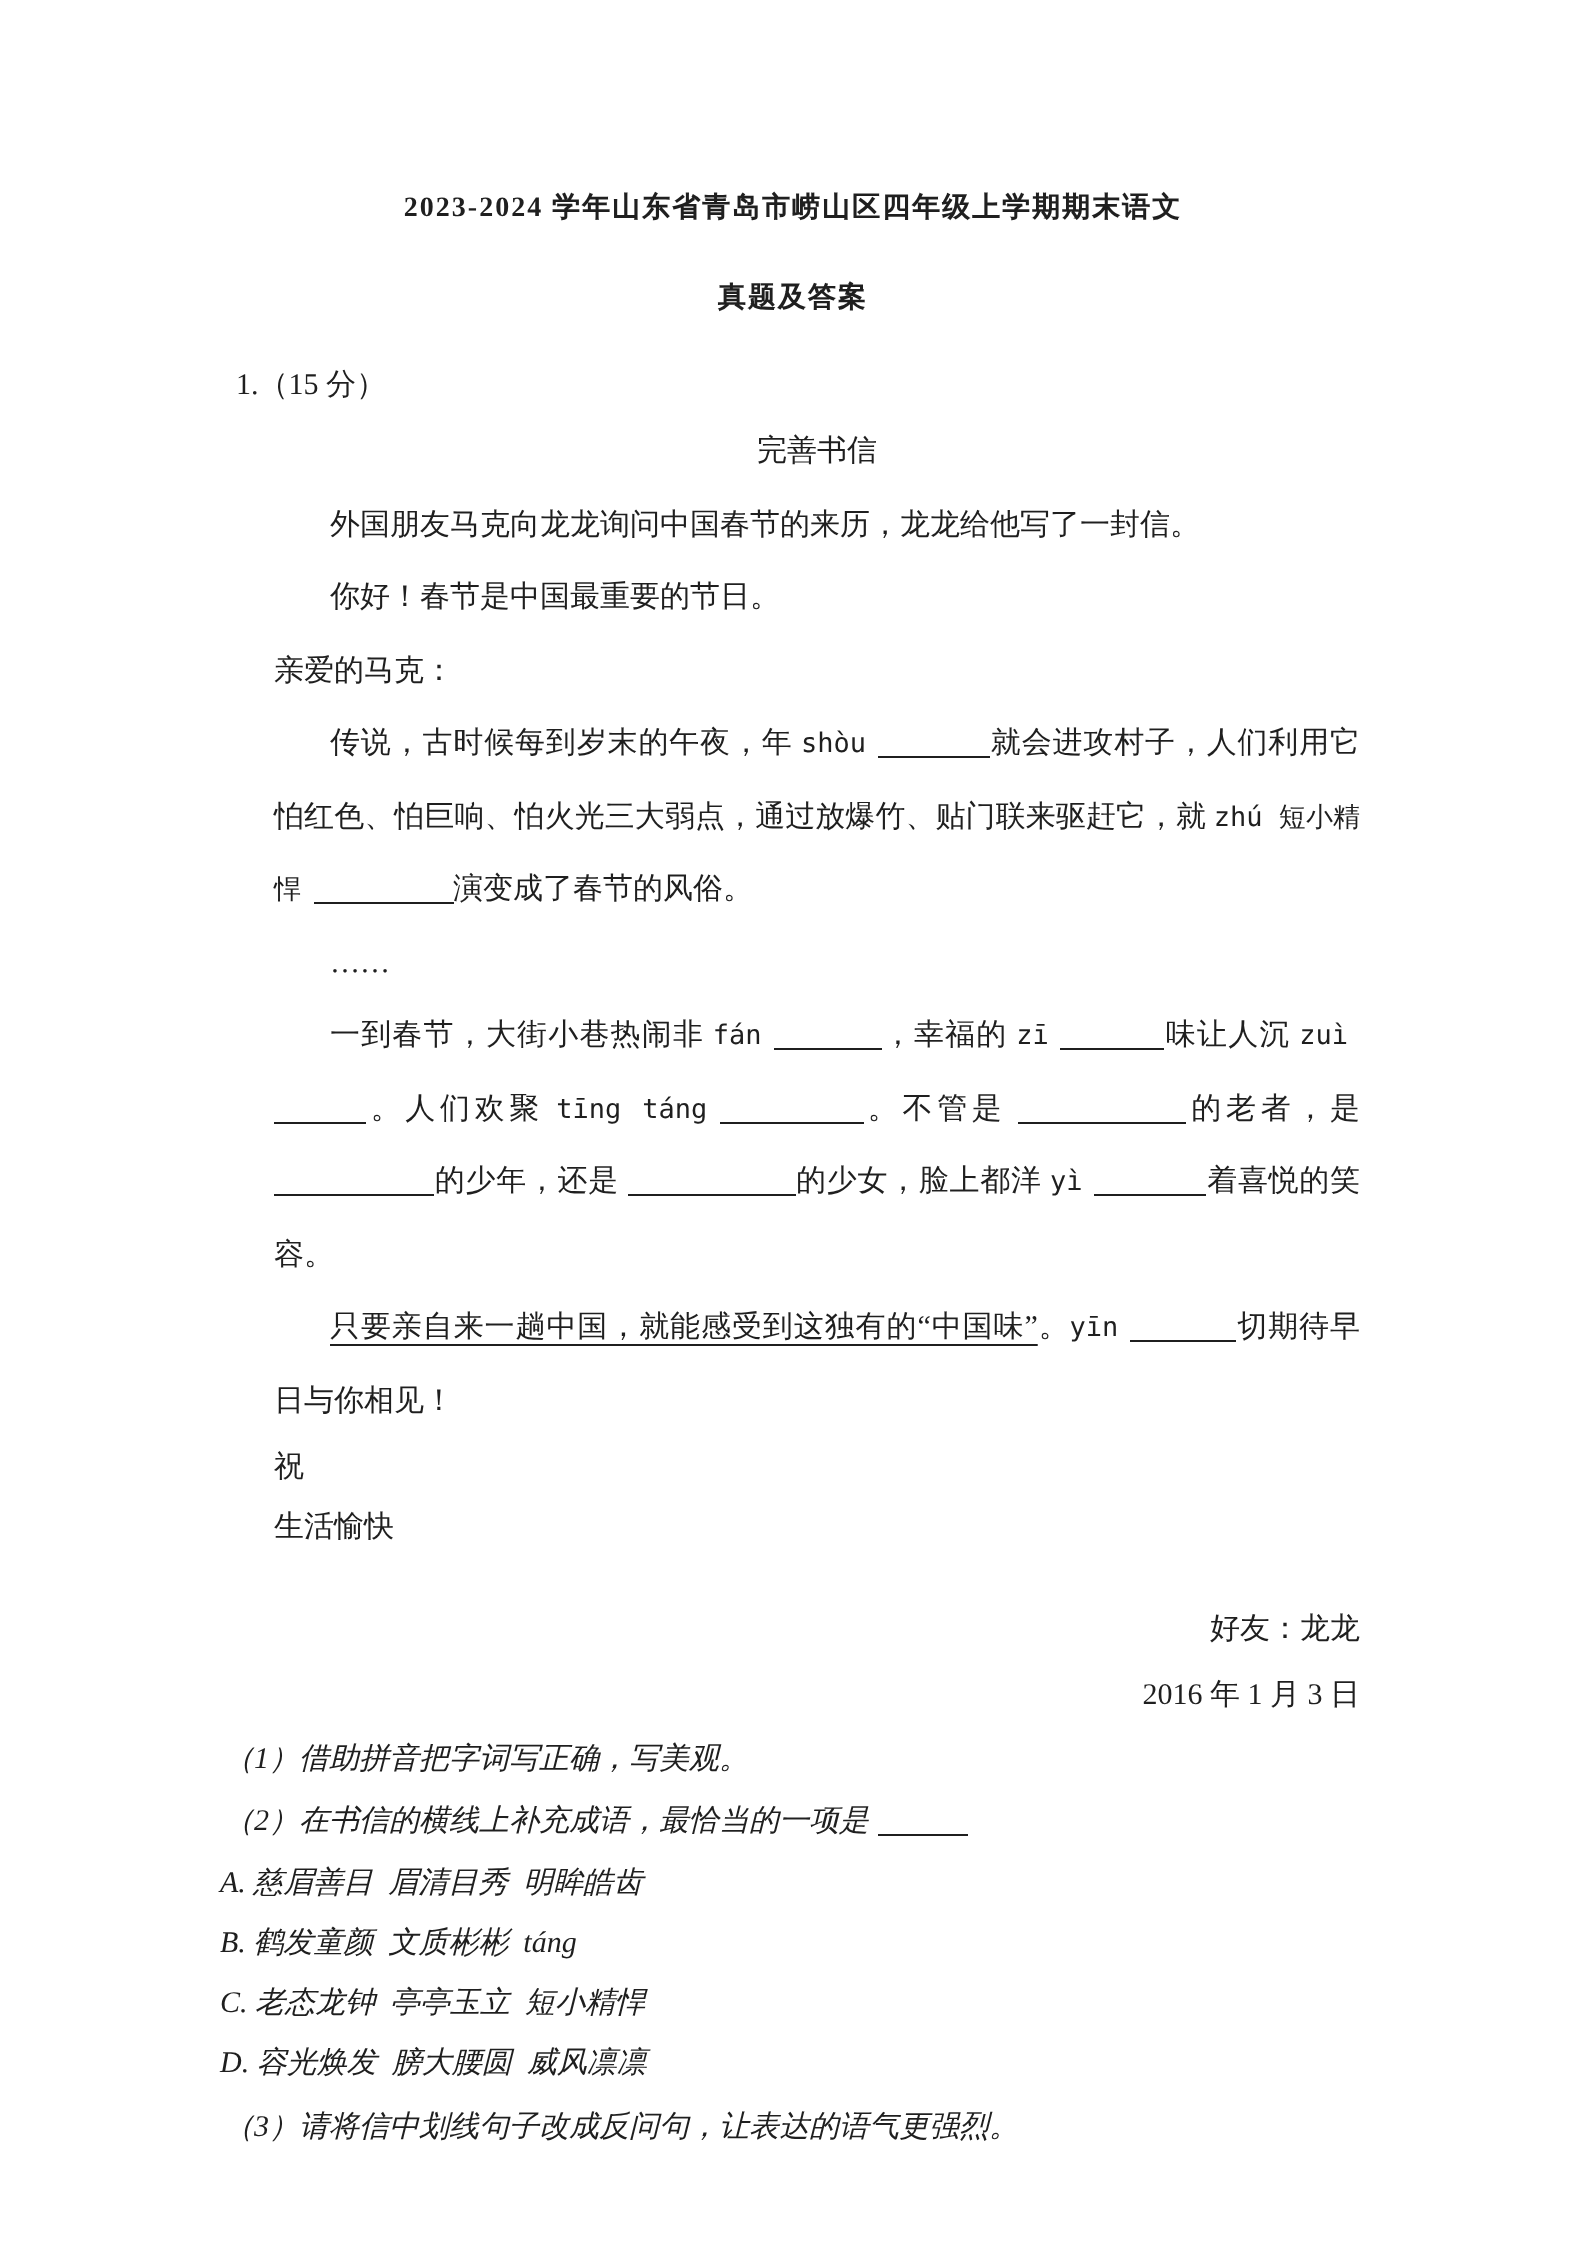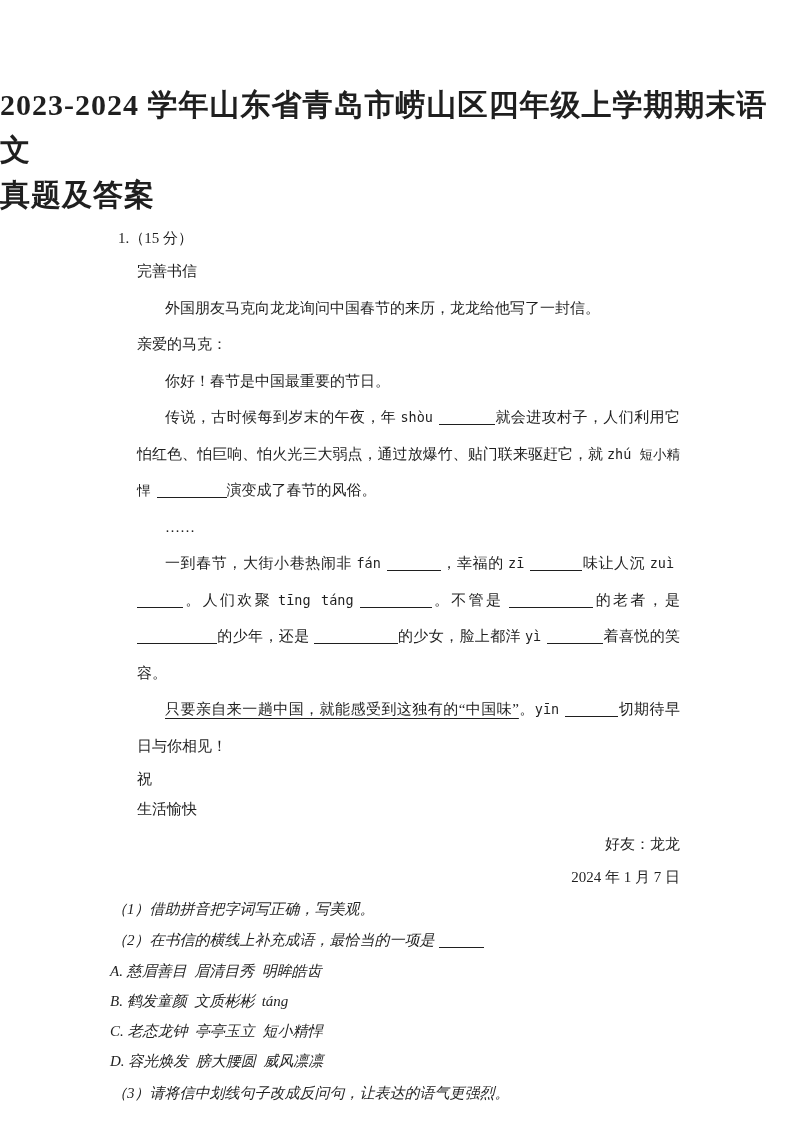--- a/index.html
+++ b/index.html
@@ -7,40 +7,41 @@
     position: relative;
     width: 793px;
     height: 1122px;
     background: #ffffff;
     overflow: hidden;
     color: #1f1f1f;
     font-family: "Liberation Serif", "DejaVu Serif", serif;
   }
   .title {
     padding-top: 82px;
+    text-align: center;
     font-weight: 700;
-    font-size: 30px;
+    font-size: 14px;
     line-height: 45px;
     letter-spacing: 1px;
   }
   .q-number {
     margin: 6px 16px 0 118px;
     font-size: 15px;
     line-height: 30px;
   }
   .letter {
     width: 543px;
     margin-left: 137px;
     font-size: 15px;
   }
   .letter .para {
     line-height: 36.5px;
     text-align: justify;
   }
-  .para.center { text-indent: 0; }
+  .para.center { text-align: center; text-indent: 0; }
   .para.indent { text-indent: 28px; }
   .para.flush  { text-indent: 0; }
   .para.right  { text-align: right; }
   .pinyin {
     font-family: "DejaVu Sans Mono", "Liberation Mono", monospace;
     font-size: 13.5px;
     margin-right: 6px;
   }
   .blank {
     display: inline-block;
@@ -53,21 +54,21 @@
     text-underline-offset: 4px;
     text-decoration-thickness: 1px;
   }
   .closing {
     width: 543px;
     margin-left: 137px;
     font-size: 15px;
   }
   .closing .para { line-height: 30px; }
   .closing .para.sig { line-height: 33px; }
-  .closing .para.sig-first { margin-top: 4px; }
+  .closing .para.sig-first { margin-top: 20px; }
   .subqs {
     margin-left: 112px;
     font-size: 15px;
     font-style: italic;
   }
   .subq { line-height: 31px; }
   .subq.q3 { margin-top: 2px; }
   .q2-blank { width: 45px; margin-left: 4px; }
   .options .option-line {
     line-height: 30px;
@@ -82,33 +83,33 @@
   <div class="title">
     <div>2023-2024 学年山东省青岛市崂山区四年级上学期期末语文</div>
     <div>真题及答案</div>
   </div>
 
   <div class="q-number">1.（15 分）</div>
 
   <div class="letter">
       <div class="para center"><span class="text">完善书信</span></div>
       <div class="para indent"><span class="text">外国朋友马克向龙龙询问中国春节的来历，龙龙给他写了一封信。</span></div>
+      <div class="para indent"><span class="text">你好！春节是中国最重要的节日。</span></div>
       <div class="para flush"><span class="text">亲爱的马克：</span></div>
-      <div class="para indent"><span class="text">你好！春节是中国最重要的节日。</span></div>
       <div class="para indent"><span class="text">传说，古时候每到岁末的午夜，年 </span><span class="pinyin">shòu</span><span class="blank" style="width: 56px;"></span><span class="text">就会进攻村子，人们利用它怕红色、怕巨响、怕火光三大弱点，通过放爆竹、贴门联来驱赶它，就 </span><span class="pinyin">zhú 短小精悍</span><span class="blank" style="width: 70px;"></span><span class="text">演变成了春节的风俗。</span></div>
       <div class="para indent"><span class="text">……</span></div>
       <div class="para indent"><span class="text">一到春节，大街小巷热闹非 </span><span class="pinyin">fán</span><span class="blank" style="width: 54px;"></span><span class="text">，幸福的 </span><span class="pinyin">zī</span><span class="blank" style="width: 52px;"></span><span class="text">味让人沉 </span><span class="pinyin">zuì</span><span class="blank" style="width: 46px;"></span><span class="text">。人们欢聚 </span><span class="pinyin">tīng táng</span><span class="blank" style="width: 72px;"></span><span class="text">。不管是 </span><span class="blank" style="width: 84px;"></span><span class="text">的老者，是 </span><span class="blank" style="width: 80px;"></span><span class="text">的少年，还是 </span><span class="blank" style="width: 84px;"></span><span class="text">的少女，脸上都洋 </span><span class="pinyin">yì</span><span class="blank" style="width: 56px;"></span><span class="text">着喜悦的笑容。</span></div>
       <div class="para indent"><span class="utext">只要亲自来一趟中国，就能感受到这独有的“中国味”</span><span class="text">。</span><span class="pinyin">yīn</span><span class="blank" style="width: 53px;"></span><span class="text">切期待早日与你相见！</span></div>
     </div>
 
   <div class="closing">
       <div class="para flush"><span class="text">祝</span></div>
       <div class="para flush"><span class="text">生活愉快</span></div>
       <div class="para right sig sig-first"><span class="text">好友：龙龙</span></div>
-      <div class="para right sig"><span class="text">2024 年 1 月 7 日</span></div>
+      <div class="para right sig"><span class="text">2016 年 1 月 3 日</span></div>
     </div>
 
   <div class="subqs">
     <div class="subq">（1）借助拼音把字词写正确，写美观。</div>
     <div class="subq"><span>（2）在书信的横线上补充成语，最恰当的一项是</span><span class="blank q2-blank"></span></div>
     <div class="options">
         <div class="option-line">A. 慈眉善目  眉清目秀  明眸皓齿</div>
         <div class="option-line">B. 鹤发童颜  文质彬彬  táng</div>
         <div class="option-line">C. 老态龙钟  亭亭玉立  短小精悍</div>
         <div class="option-line">D. 容光焕发  膀大腰圆  威风凛凛</div>

